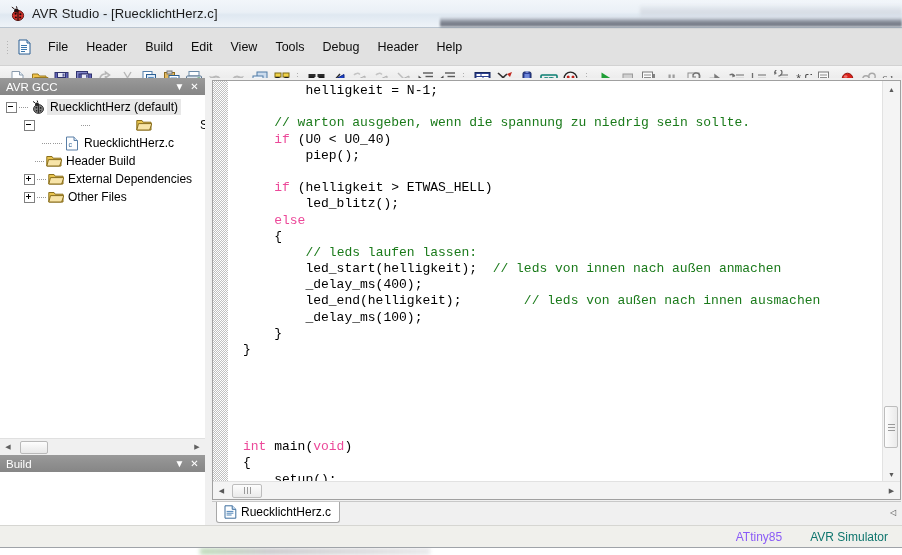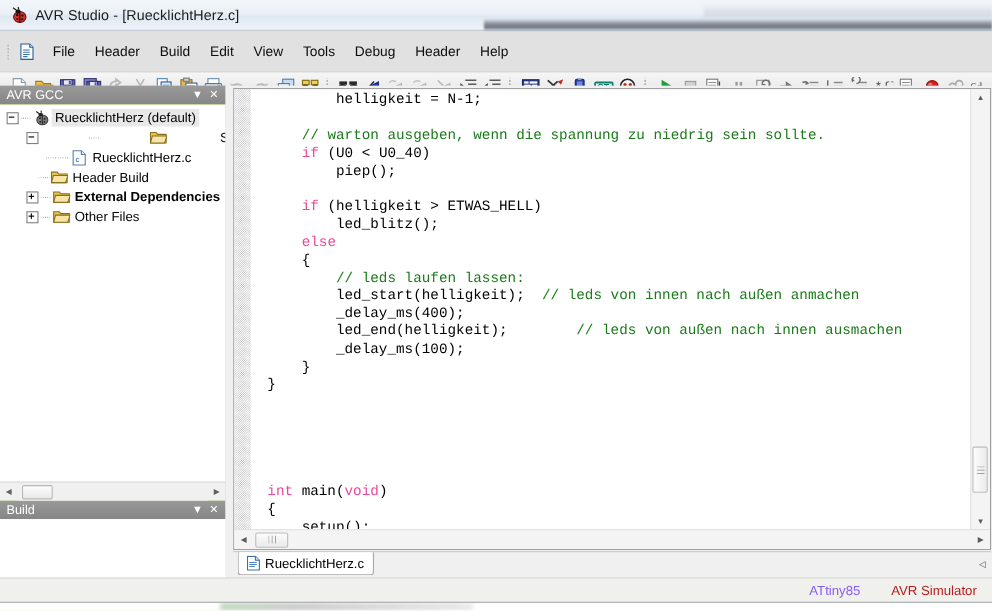--- a/index.html
+++ b/index.html
@@ -412,21 +412,21 @@
     align-items: center;
     font-size: 12px;
     box-sizing: border-box;
   }
   .sb-flex { flex: 1; }
   .sb-cell {
     padding: 0 14px;
     color: #8b5cf6;
     white-space: nowrap;
   }
-  .sb-cell.dim { color: #b91c1c; }
+  .sb-cell.dim { color: #0f766e; }
 
   
   .desktop-edge {
     position: absolute;
     left: 0; top: 547px;
     width: 902px;
     height: 8px;
     background: #ffffff;
     border-top: 1px solid #9fa3a8;
     overflow: hidden;
@@ -862,21 +862,21 @@
         <span class="dotline"></span>
         <span class="tree-icon">
           <svg width="16" height="14" viewBox="0 0 16 14">
               <path d="M.8 2.5 H6 L7.2 4.2 H15 V12 H.8 Z" fill="#e8c44f" stroke="#8a6f1c"></path>
               <path d="M2.5 5.6 H15.8 L13.6 12 H.8 Z" fill="#f7e4a8" stroke="#8a6f1c"></path>
             </svg>
         </span>
         <span class="tree-label">Header Build</span>
       </div>
 
-      <div class="tree-row" style="padding-left:24px;font-weight:bold;">
+      <div class="tree-row" style="padding-left:24px;">
         <span class="tnode plus"></span>
         <span class="dotline"></span>
         <span class="tree-icon">
           <svg width="16" height="14" viewBox="0 0 16 14">
               <path d="M.8 2.5 H6 L7.2 4.2 H15 V12 H.8 Z" fill="#e8c44f" stroke="#8a6f1c"></path>
               <path d="M2.5 5.6 H15.8 L13.6 12 H.8 Z" fill="#f7e4a8" stroke="#8a6f1c"></path>
             </svg>
         </span>
         <span class="tree-label">External Dependencies</span>
       </div>

